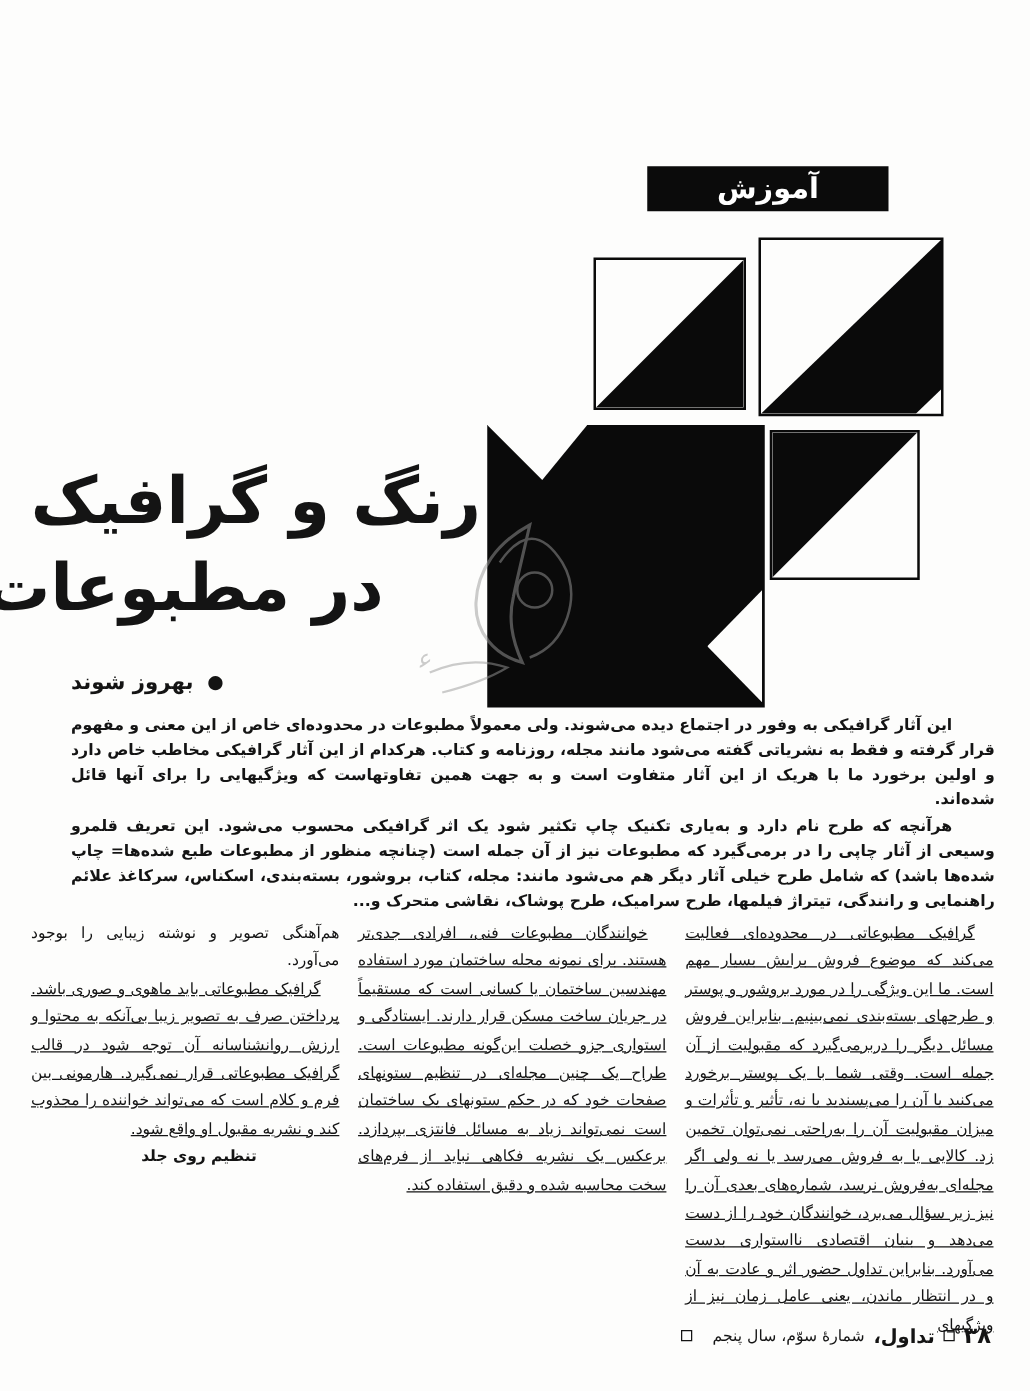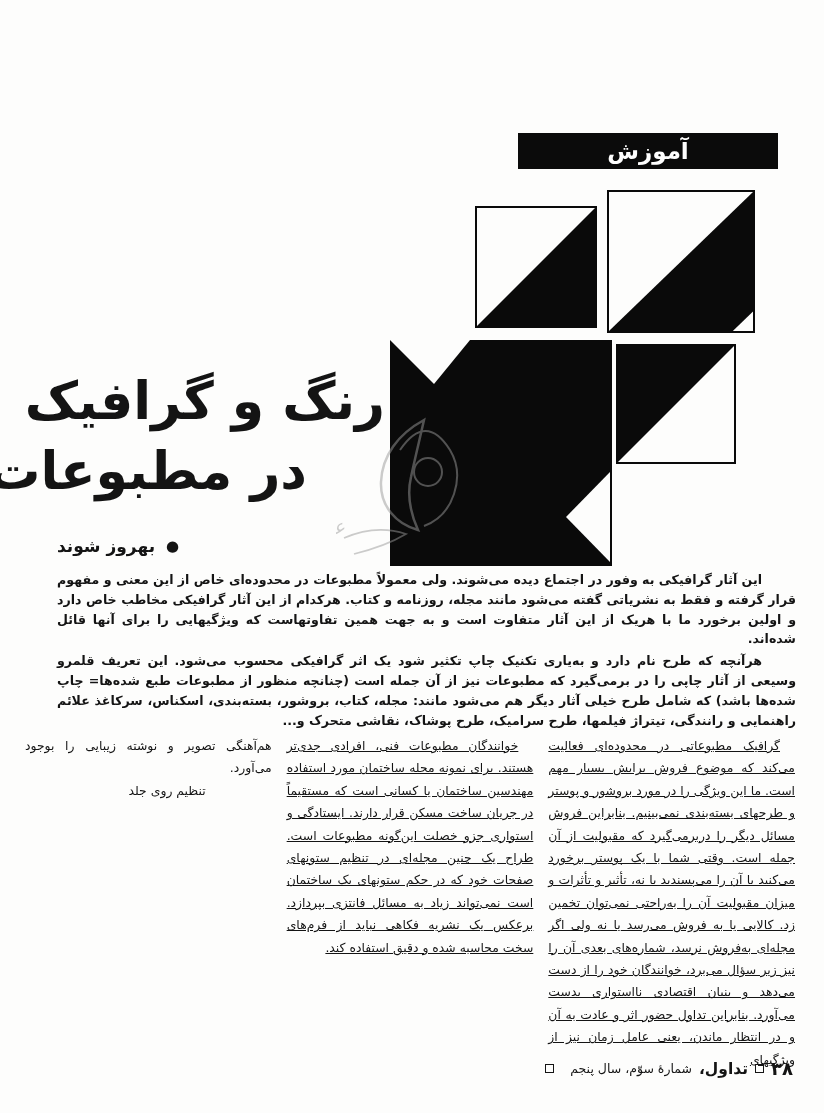--- a/index.html
+++ b/index.html
@@ -1,20 +1,20 @@
 <!DOCTYPE html>
 <html lang="fa" dir="rtl"><head>
 <meta charset="utf-8">
 <style>
   html,body{margin:0;padding:0;background:#ffffff;}
   .page{position:relative;width:824px;height:1113px;background:#fdfdfc;overflow:hidden;
         font-family:"DejaVu Sans",sans-serif;color:#141414;direction:rtl;}
 
   
-  .banner{position:absolute;left:518px;top:133px;width:260px;height:36px;background:#0b0b0b;
+  .banner{position:absolute;left:518px;top:133px;width:193px;height:36px;background:#0b0b0b;
           color:#ffffff;display:flex;align-items:center;justify-content:center;
           font-size:23px;font-weight:bold;letter-spacing:1px;}
 
   
   .sq{position:absolute;box-sizing:border-box;}
   .sq .tri{position:absolute;inset:0;background:#0a0a0a;}
   .sqA{left:475px;top:206px;width:122px;height:122px;background:#fdfdfc;border:2px solid #0a0a0a;}
   .sqA .tri{clip-path:polygon(100% 0,100% 100%,0 100%);}
   .sqB{left:607px;top:190px;width:148px;height:143px;background:#fdfdfc;border:2px solid #0a0a0a;}
   .sqB .tri{clip-path:polygon(100% 0,100% 86%,86% 100%,0 100%);}
@@ -40,21 +40,21 @@
   .intro{position:absolute;left:57px;top:570px;width:739px;font-size:12.6px;font-weight:bold;
          line-height:19.8px;text-align:justify;}
   .intro p{margin:0;text-indent:34px;}
   .intro p + p{margin-top:2px;}
 
   
   .columns{position:absolute;left:25px;top:712px;width:770px;height:345px;display:flex;gap:15px;}
   .col{flex:1;font-size:12.4px;line-height:22.4px;text-align:justify;margin-top:23px;}
   .col p{margin:0;}
   .col p.indent{text-indent:15px;text-decoration:underline;}
-  .col-heading{font-weight:normal;padding-right:66px;line-height:22.4px;}
+  .col-heading{font-weight:bold;padding-right:66px;line-height:22.4px;}
 
   
   .footer{position:absolute;right:31px;top:1058px;display:flex;align-items:center;gap:7px;}
   .footer .num{font-size:18px;font-weight:bold;letter-spacing:1px;text-align:center;}
   .footer .square{width:7px;height:7px;border:1.3px solid #141414;display:inline-block;background:transparent;}
   .footer .square.trail{margin-right:9px;}
   .footer .mag{font-size:15.5px;font-weight:bold;}
   .footer .issue{font-size:12.5px;}
 </style>
 </head>
@@ -107,20 +107,21 @@
 
   <div class="columns">
     <div class="col">
       <p class="indent">گرافیک مطبوعاتی در محدوده‌ای فعالیت می‌کند که موضوع فروش برایش بسیار مهم است. ما این ویژگی را در مورد بروشور و پوستر و طرحهای بسته‌بندی نمی‌بینیم. بنابراین فروش مسائل دیگر را دربرمی‌گیرد که مقبولیت از آن جمله است. وقتی شما با یک پوستر برخورد می‌کنید یا آن را می‌پسندید یا نه، تأثیر و تأثرات و میزان مقبولیت آن را به‌راحتی نمی‌توان تخمین زد. کالایی یا به فروش می‌رسد یا نه ولی اگر مجله‌ای به‌فروش نرسد، شماره‌های بعدی آن را نیز زیر سؤال می‌برد، خوانندگان خود را از دست می‌دهد و بنیان اقتصادی نااستواری بدست می‌آورد. بنابراین تداول حضور اثر و عادت به آن و در انتظار ماندن، یعنی عامل زمان نیز از ویژگیهای</p>
     </div>
     <div class="col">
       <p class="indent">خوانندگان مطبوعات فنی، افرادی جدی‌تر هستند. برای نمونه مجله ساختمان مورد استفاده مهندسین ساختمان یا کسانی است که مستقیماً در جریان ساخت مسکن قرار دارند. ایستادگی و استواری جزو خصلت این‌گونه مطبوعات است. طراح یک چنین مجله‌ای در تنظیم ستونهای صفحات خود که در حکم ستونهای یک ساختمان است نمی‌تواند زیاد به مسائل فانتزی بپردازد. برعکس یک نشریه فکاهی نباید از فرم‌های سخت محاسبه شده و دقیق استفاده کند.</p>
     </div>
     <div class="col">
       <p>هم‌آهنگی تصویر و نوشته زیبایی را بوجود می‌آورد.</p>
+      <p class="indent">گرافیک مطبوعاتی باید ماهوی و صوری باشد. پرداختن صرف به تصویر زیبا بی‌آنکه به محتوا و ارزش روانشناسانه آن توجه شود در قالب گرافیک مطبوعاتی قرار نمی‌گیرد. هارمونی بین فرم و کلام است که می‌تواند خواننده را مجذوب کند و نشریه مقبول او واقع شود.</p>
       <div class="col-heading">تنظیم روی جلد</div>
     </div>
   </div>
 
   <div class="footer">
     <span class="num">۳۸</span>
     <span class="square"></span>
     <span class="mag">تداول،</span>
     <span class="issue">شمارۀ سوّم، سال پنجم</span>
     <span class="square trail"></span>

